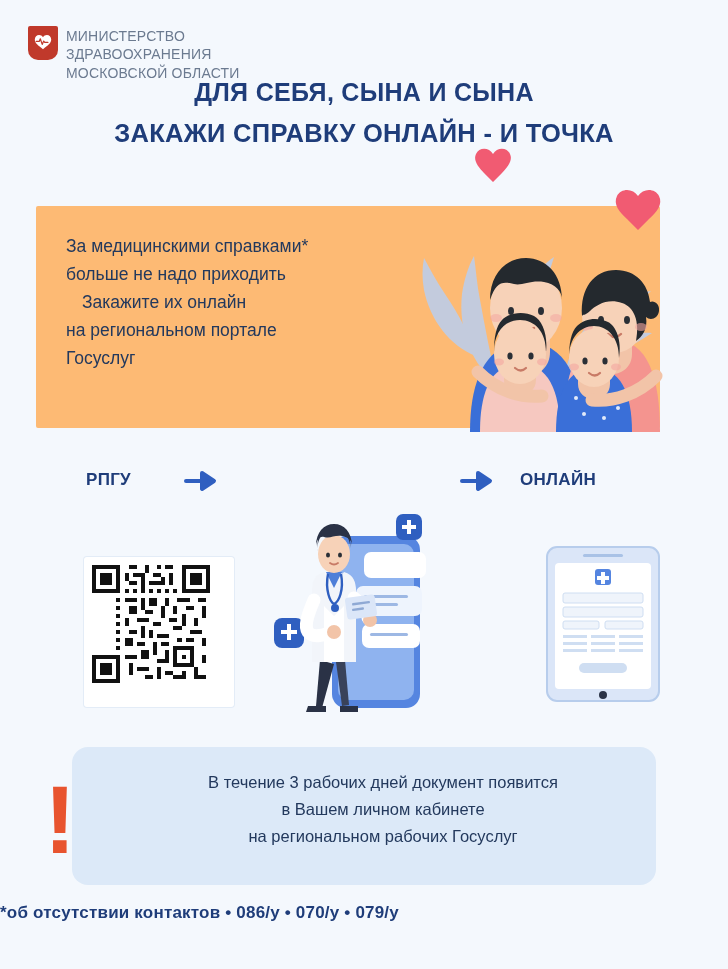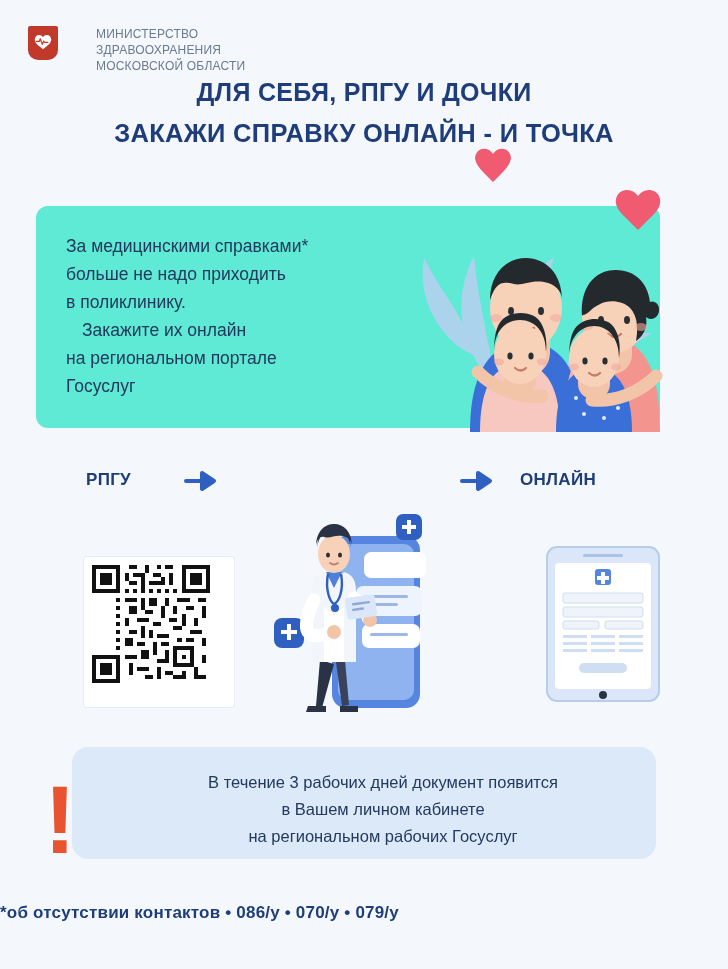--- a/index.html
+++ b/index.html
@@ -36,27 +36,26 @@
     flex: none;
   }
   .logo-mark .heart {
     position: absolute;
     left: 6px;
     top: 8px;
     width: 18px;
     height: 16px;
   }
   .logo-text {
-    font-size: 12px;
+    font-size: 14px;
     line-height: 1.32;
     color: #6b7a90;
     letter-spacing: .2px;
     text-transform: uppercase;
     padding-top: 1px;
-    margin-left: 30px;
   }
 
   
   .headline {
     position: absolute;
     left: 0;
     top: 76px;
     width: 728px;
     text-align: center;
     color: #1f3d7a;
@@ -73,22 +72,22 @@
     margin-top: 8px;
   }
 
   
   .panel-text {
     position: absolute;
     left: 36px;
     top: 206px;
     width: 624px;
     height: 222px;
-    background: #5eead4;
-    border-radius: 12px;
+    background: #fdba74;
+    border-radius: 2px;
   }
   .panel-text .copy {
     position: absolute;
     left: 30px;
     top: 26px;
     width: 330px;
     color: #23395d;
     font-size: 17.5px;
     line-height: 28px;
   }
@@ -166,21 +165,21 @@
     width: 116px;
     height: 158px;
   }
 
   
   .panel-note {
     position: absolute;
     left: 72px;
     top: 747px;
     width: 584px;
-    height: 112px;
+    height: 138px;
     background: #dce9f8;
     border-radius: 16px;
   }
   .panel-note .note-copy {
     position: absolute;
     left: 56px;
     top: 22px;
     width: 510px;
     text-align: center;
     color: #23395d;
@@ -225,29 +224,28 @@
       </svg>
     </div>
     <div class="logo-text">
       <div>МИНИСТЕРСТВО</div>
       <div>ЗДРАВООХРАНЕНИЯ</div>
       <div>МОСКОВСКОЙ ОБЛАСТИ</div>
     </div>
   </div>
 
   <div class="headline">
-    <div class="l1">ДЛЯ СЕБЯ, РПГУ И ДОЧКИ</div>
+    <div class="l1">ДЛЯ СЕБЯ, СЫНА И СЫНА</div>
     <div class="l2">ЗАКАЖИ СПРАВКУ ОНЛАЙН - И ТОЧКА</div>
   </div>
 
   <div class="panel-text">
     <div class="copy">
       <div>За медицинскими справками*</div>
       <div>больше не надо приходить</div>
-      <div>в поликлинику.</div>
       <div><b>Закажите</b><span> их онлайн</span></div>
       <div>на региональном портале</div>
       <div>Госуслуг</div>
     </div>
   </div>
 
   <svg class="family" viewBox="0 0 320 292">
 
     <g fill="#b9cff0" opacity="0.85">
       <path d="M150 250c-18-30-16-72 6-104 8-12 18-22 28-29-4 14-9 27-16 40-12 22-19 55-18 93z"></path>

